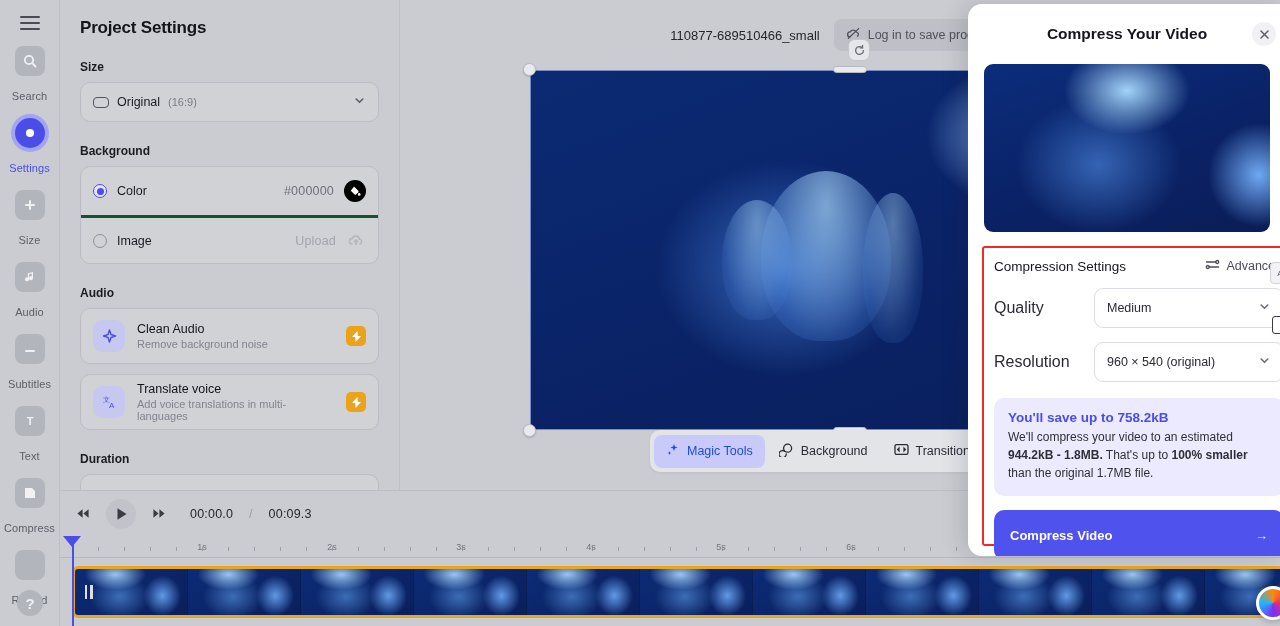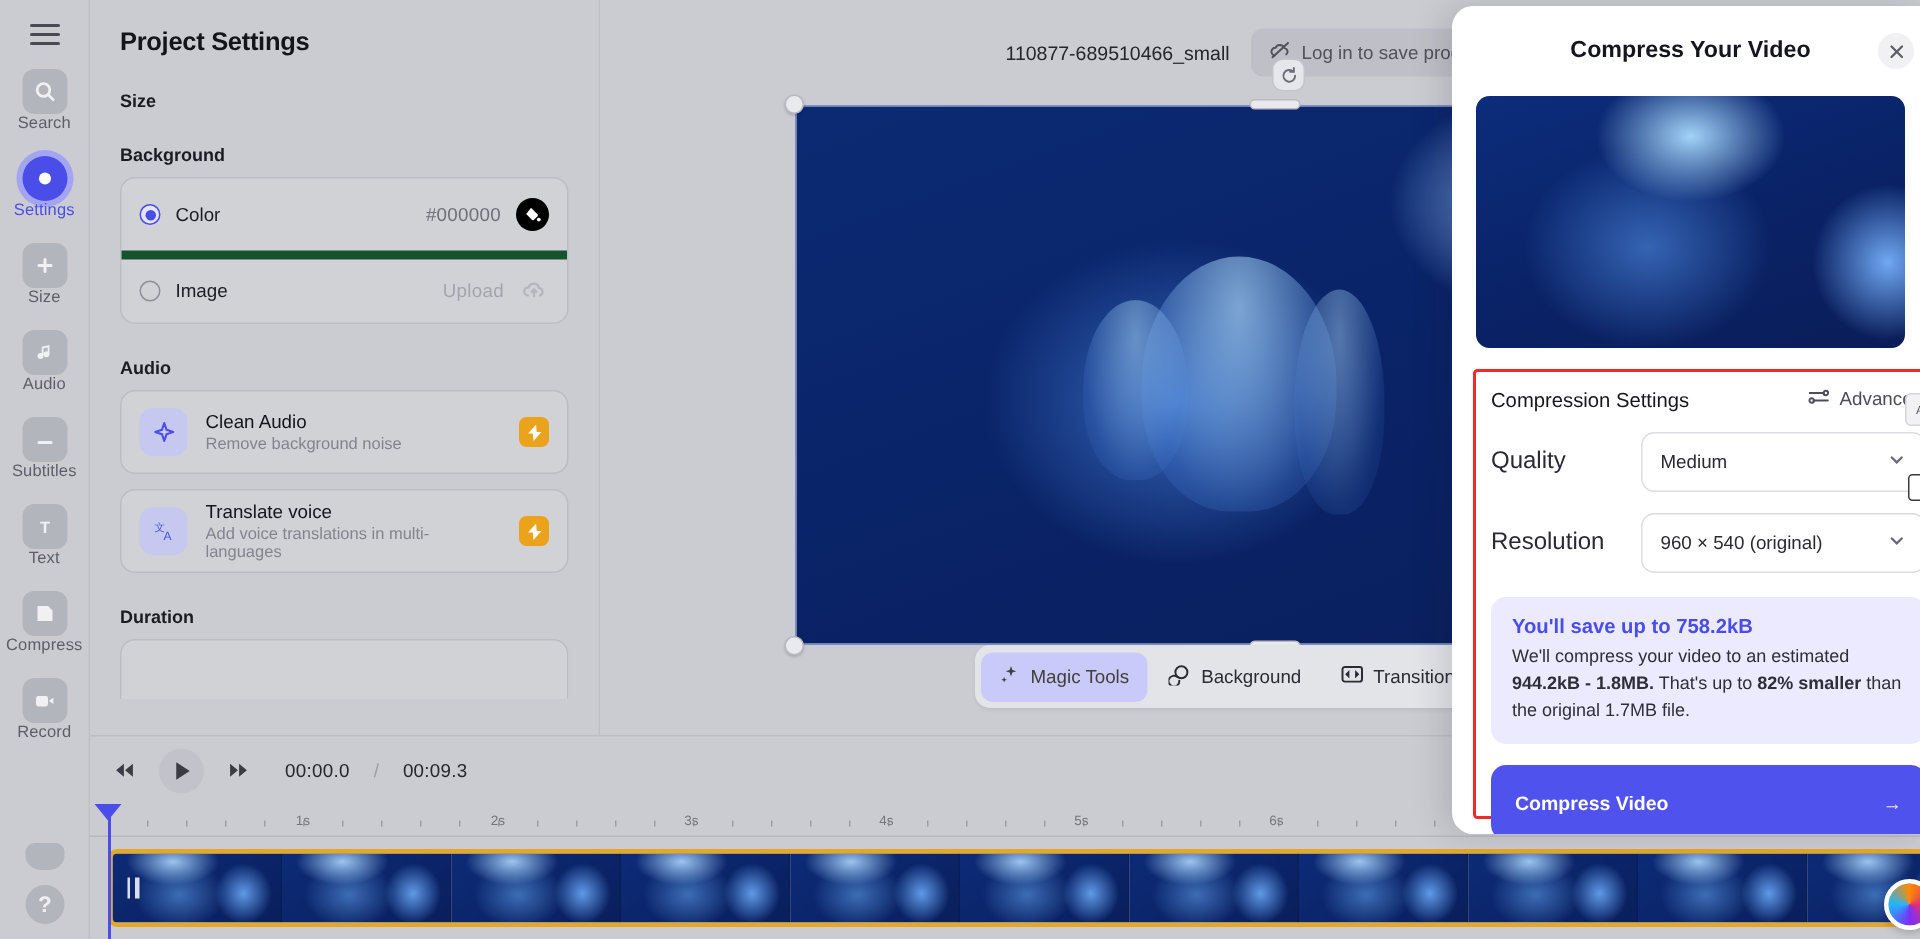--- a/index.html
+++ b/index.html
@@ -22,21 +22,21 @@
   .hamburger { margin-top: 16px; width: 20px; height: 14px; display:flex; flex-direction:column; justify-content:space-between; cursor:pointer;}
   .hamburger span { display:block; height:2px; background:#4a4a55; border-radius:1px;}
   .rail-item { margin-top: 16px; display:flex; flex-direction:column; align-items:center; cursor:pointer; width:60px;}
   .rail-ico {
     width: 30px; height: 30px; border-radius: 8px;
     background: #b3b5bd;
     display:flex; align-items:center; justify-content:center;
     color: #f1f1f4;
   }
   .rail-ico svg { display:block; }
-  .rail-label { font-size: 11px; color: #5d5e68; margin-top: 0; letter-spacing: .1px;}
+  .rail-label { font-size: 11px; color: #5d5e68; margin-top: 14px; letter-spacing: .1px;}
   .rail-item.active .rail-ico {
     background: #4a4de8; border-radius: 50%;
     box-shadow: 0 0 0 4px #a3a5f2;
   }
   .rail-item.active .rail-label { color: #4a4de8; }
   .rail-bottom { position:absolute; bottom: 10px; left:0; width:60px; display:flex; flex-direction:column; align-items:center; gap:10px;}
   .rail-help { width:26px;height:26px;border-radius:50%;background:#b3b5bd;display:flex;align-items:center;justify-content:center;color:#f0f0f3;font-size:15px;font-weight:bold;cursor:pointer;}
   .rail-ghost { width:26px;height:18px;border-radius:6px 6px 10px 10px;background:#b3b5bd;}
 
   
@@ -54,21 +54,21 @@
   }
   .row-size {
     height:38px; display:flex; align-items:center; padding: 0 12px; gap:8px;
     cursor:pointer;
   }
   .pill-ico { width:16px;height:11px;border:1.6px solid #53545e;border-radius:4px;}
   .sz-main { font-size:12.5px;color:#1b1b23;}
   .sz-sub { font-size:11px;color:#7c7d87;}
   .chev { margin-left:auto; color:#5c5d67;}
   .bg-row { height:48px; display:flex; align-items:center; padding: 0 12px; gap:10px;}
-  .bg-row + .bg-row { border-top:6px solid #14532d;}
+  .bg-row + .bg-row { border-top:3px solid #14532d;}
   .radio { width:14px;height:14px;border-radius:50%;border:1.6px solid #8e8f99;display:flex;align-items:center;justify-content:center;cursor:pointer;}
   .radio.on { border-color:#4a4de8; background:#e6e6fb;}
   .radio.on::after { content:""; width:7px;height:7px;border-radius:50%;background:#4a4de8;}
   .bg-label { font-size:12.5px; color:#1b1b23;}
   .bg-val { margin-left:auto; font-size:12.5px; color:#6f707a; letter-spacing:.2px;}
   .bg-val.dim { color:#a3a4ae;}
   .swatch { width:22px;height:22px;border-radius:50%;background:#000;display:flex;align-items:center;justify-content:center;color:#fff;cursor:pointer;}
   .upl-ico { width:20px;height:20px;color:#b4b5bd;display:flex;align-items:center;justify-content:center;}
   .feat {
     height:56px; display:flex; align-items:center; padding: 0 12px; gap:12px;
@@ -105,21 +105,21 @@
   .tentacle { position:absolute; background: radial-gradient(ellipse at 50% 20%, rgba(180,225,255,.85), rgba(90,150,240,.25) 70%, rgba(90,150,240,0) 100%); border-radius:50% 50% 45% 45%; filter: blur(.4px);}
   .handle { position:absolute; width:13px;height:13px;border-radius:50%;background:#e9eaee;border:1px solid #b9bac1;box-shadow:0 1px 2px rgba(0,0,0,.18);cursor:pointer;}
   .hbar { position:absolute; width:34px;height:7px;border-radius:4px;background:#e9eaee;border:1px solid #b9bac1;cursor:pointer;}
   .rotate { position:absolute; width:22px;height:22px;border-radius:7px;background:#e6e7eb;border:1px solid #c4c5cc;display:flex;align-items:center;justify-content:center;color:#6d6e78;cursor:pointer;}
   .toolstrip {
     position:absolute; left:250px; bottom:18px;
     background:#e3e4e8; border-radius:10px; padding:4px;
     display:flex; align-items:center; gap:2px; box-shadow:0 1px 3px rgba(0,0,0,.07);
   }
   .tool { display:flex;align-items:center;gap:7px;padding:8px 12px;border-radius:8px;font-size:12.5px;color:#2b2b34;cursor:pointer;}
-  .tool.sel { background:#c9cafa; color:#404040;}
+  .tool.sel { background:#c9cafa; color:#1d4ed8;}
 
   
   .timebar {
     position:absolute; left:60px; top:490px; right:0; height:46px;
     background:#cbccd1; border-top:1px solid #bdbec5;
     display:flex; align-items:center; padding-left:10px; gap:10px;
   }
   .tb-btn { width:26px;height:26px;border-radius:50%;display:flex;align-items:center;justify-content:center;color:#3a3b44;cursor:pointer;}
   .tb-btn.play { width:30px;height:30px;background:#c2c3ca;}
   .tcode { font-size:12.5px;color:#26262f;margin-left:8px;letter-spacing:.2px;}
@@ -297,20 +297,32 @@
     <div class="rail-bottom">
       <div class="rail-ghost"></div>
       <div class="rail-help">?</div>
     </div>
   </div>
 
   <div class="panel">
     <h1>Project Settings</h1>
 
     <h2>Size</h2>
+    <div class="card">
+      <div class="row-size">
+        <span class="pill-ico"></span>
+        <span class="sz-main">Original</span>
+        <span class="sz-sub">(16:9)</span>
+        <span class="chev">
+          <svg width="13" height="13" viewBox="0 0 13 13" fill="none" stroke="currentColor" stroke-width="1.6" stroke-linecap="round">
+              <path d="M3.2 5l3.3 3.2L9.8 5"></path>
+            </svg>
+        </span>
+      </div>
+    </div>
 
     <h2>Background</h2>
     <div class="card">
       <div class="bg-row">
         <span class="radio on"></span>
         <span class="bg-label">Color</span>
         <span class="bg-val">#000000</span>
         <span class="swatch">
           <svg width="12" height="12" viewBox="0 0 12 12" fill="currentColor">
               <path d="M5 1.5l4.3 4.3a1 1 0 0 1 0 1.4L7 9.5a1 1 0 0 1-1.4 0L1.8 5.7 5 1.5z"></path>
@@ -579,21 +591,21 @@
           <span class="chev" style="margin-left:auto;">
             <svg width="13" height="13" viewBox="0 0 13 13" fill="none" stroke="currentColor" stroke-width="1.6" stroke-linecap="round">
                 <path d="M3.2 5l3.3 3.2L9.8 5"></path>
               </svg>
           </span>
         </span>
       </div>
 
       <div class="savebox">
         <div class="save-h">You'll save up to 758.2kB</div>
-        <div class="save-p"><span>We'll compress your video to an estimated </span><b>944.2kB - 1.8MB.</b><span> That's up to </span><b>82% smaller</b> <span>than the original 1.7MB file.</span></div>
+        <div class="save-p"><span>We'll compress your video to an estimated </span><b>944.2kB - 1.8MB.</b><span> That's up to </span><b>100% smaller</b> <span>than the original 1.7MB file.</span></div>
       </div>
 
       <div class="cbtn">
         <span>Compress Video</span>
         <span class="arr">→</span>
       </div>
     </div>
 
     <div class="widget-stub">A</div>
     <div class="widget-stub2"></div>

